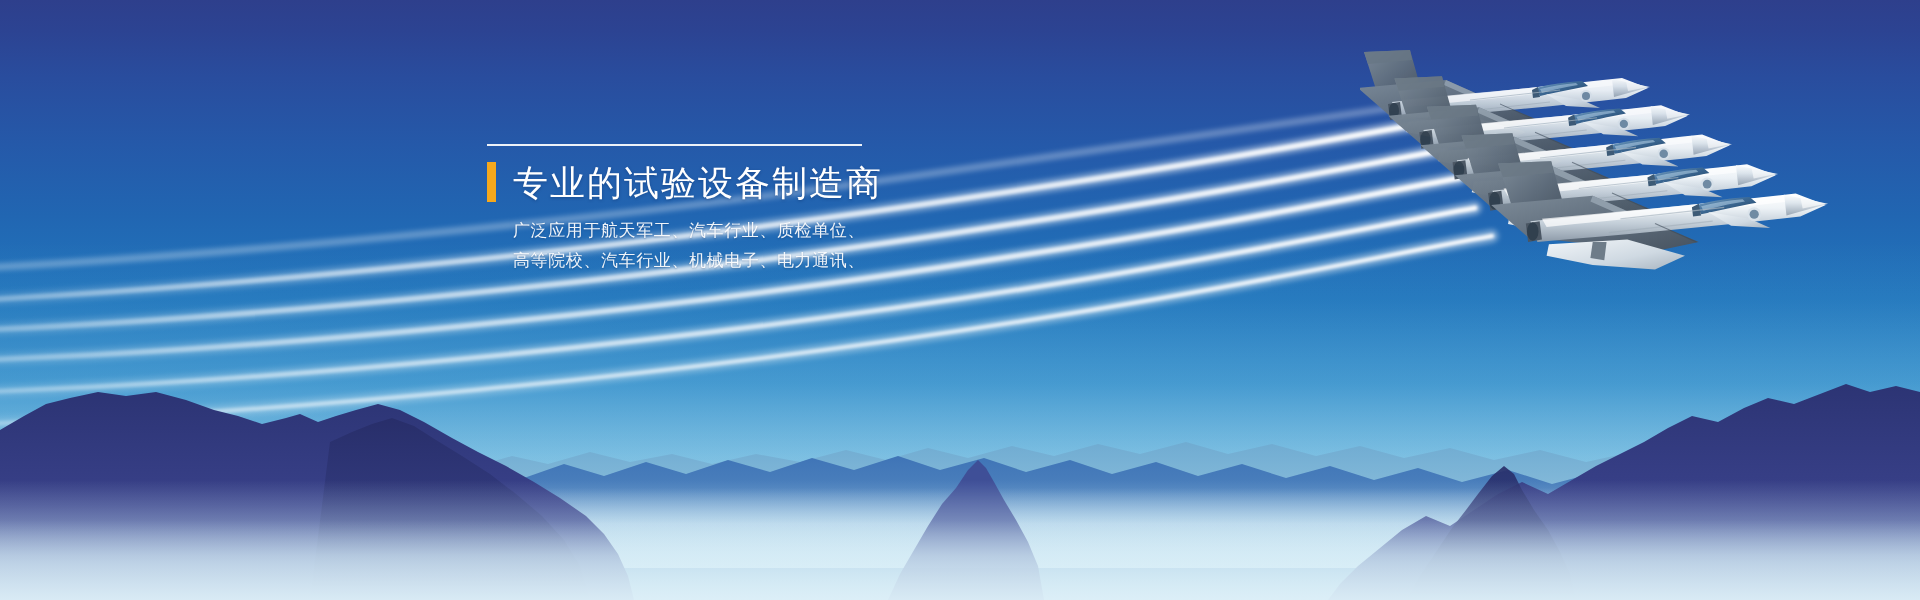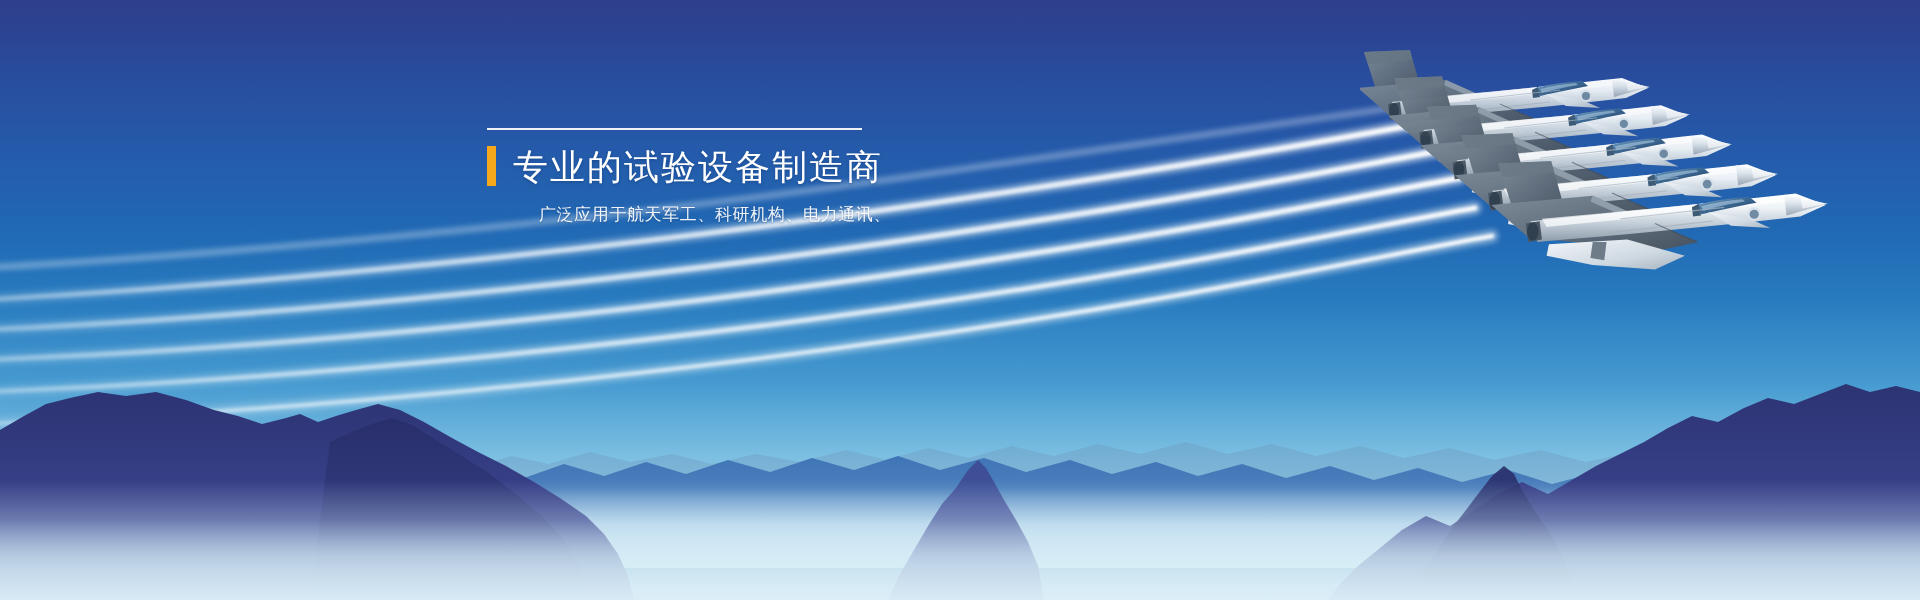--- a/index.html
+++ b/index.html
@@ -65,23 +65,22 @@
       rgba(200,230,243,0) 0%,
       rgba(205,232,244,.35) 35%,
       rgba(215,237,246,.70) 70%,
       rgba(222,240,248,.92) 100%);
     pointer-events:none;
   }
 
   
   .copy{
     position:absolute;
-    left:487px; top:128px;
+    left:487px; top:144px;
     width:430px;
-    text-align:center;
   }
   .rule{
     width:375px; height:2px;
     background:#ffffff;
     opacity:.92;
     margin-bottom:16px;
   }
   .title-row{
     display:flex; align-items:center;
     margin-bottom:14px;
@@ -331,18 +330,19 @@
   <div class="copy">
 
     <div class="rule"></div>
 
     <div class="title-row">
       <div class="accent-bar"></div>
       <h1 class="title">专业的试验设备制造商</h1>
     </div>
 
     <div class="sub">
-      <div>广泛应用于航天军工、科研机构、电力通讯、</div>
+      <div>广泛应用于航天军工、汽车行业、质检单位、</div>
+      <div>高等院校、汽车行业、机械电子、电力通讯、</div>
     </div>
 
   </div>
 
 </div>
 
 </body></html>

